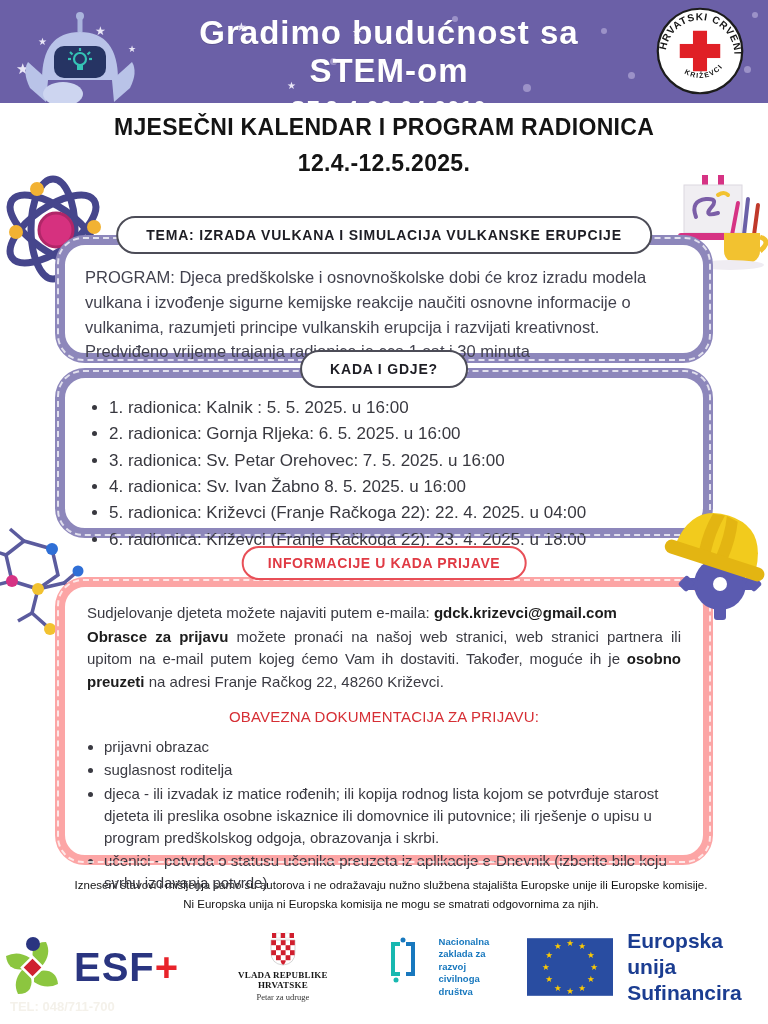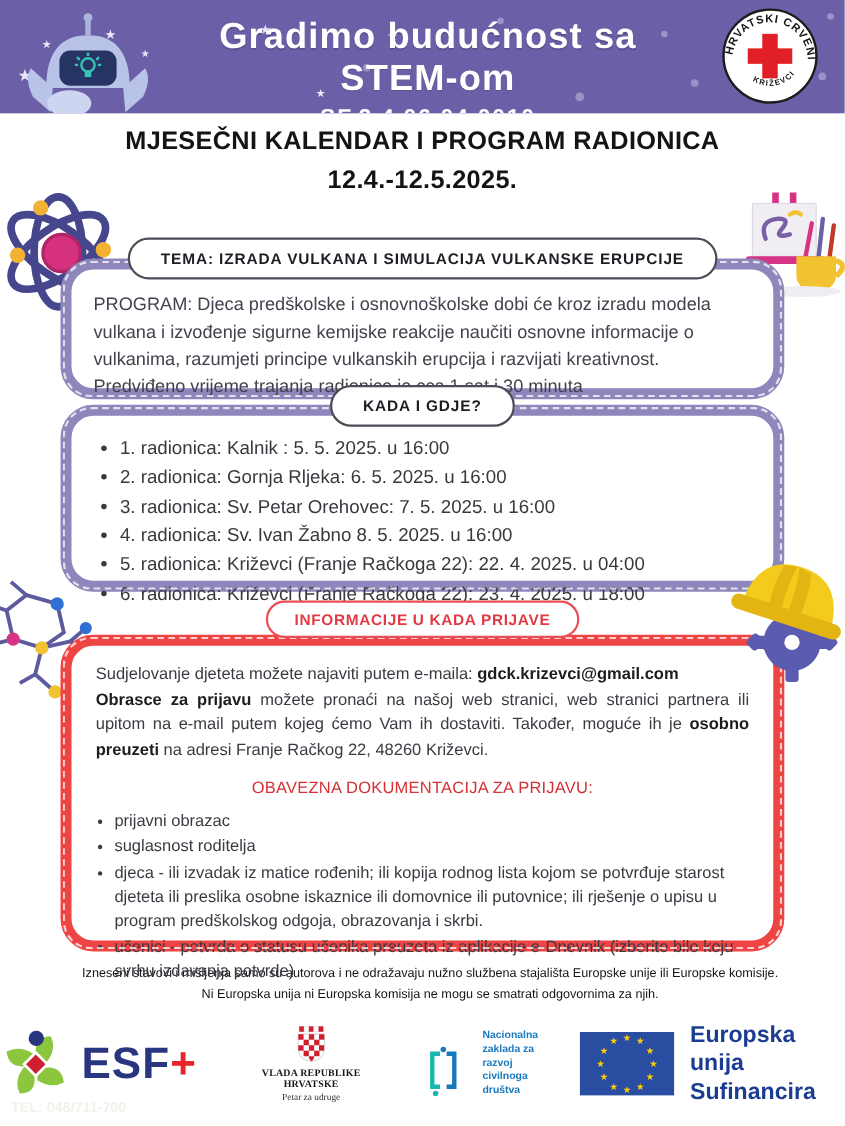--- a/index.html
+++ b/index.html
@@ -40,21 +40,21 @@
     font-weight:bold; font-size:14px; letter-spacing:.8px; color:#1d1d24;
     padding:9px 28px; white-space:nowrap; text-align:center;
   }
   .pill-tema { top:216px; }
   .pill-kada { top:350px; }
   .pill-info { top:546px; border-color:#e84f57; color:#e03a44; padding:7px 24px; letter-spacing:.6px; }
 
   
   .pbox, .rbox { position:absolute; left:55px; width:658px; background:#fff; z-index:2; }
   .pbox { border:10px solid #8d87bb; border-radius:30px; }
-  .rbox { border:10px solid #ef4444; border-radius:30px; }
+  .rbox { border:10px solid #fca5a5; border-radius:30px; }
   .pbox::after, .rbox::after {
     content:""; position:absolute; inset:-8px; border:2px dashed rgba(255,255,255,.75);
     border-radius:26px; pointer-events:none;
   }
   .box-program { top:235px; height:128px; padding:20px 20px 0 20px; }
   .box-program p { font-size:16.5px; line-height:1.5; color:#42424e; }
   .box-schedule { top:368px; height:170px; padding:17px 16px 0 30px; }
   .box-schedule ul { list-style:disc; padding-left:14px; }
   .box-schedule li { font-size:17px; line-height:1.55; color:#38383f; }
 
@@ -72,21 +72,21 @@
 
   
   .logos { position:absolute; left:0; top:922px; width:768px; height:90px;
     display:flex; align-items:center; justify-content:center; gap:38px; }
   .logo-esf { display:flex; align-items:center; gap:10px; }
   .esf-text { font-size:40px; font-weight:bold; color:#2a3580; letter-spacing:1px; }
   .esf-plus { font-size:40px; font-weight:bold; color:#e8232a; }
   .logo-vlada { display:flex; flex-direction:column; align-items:center; text-align:center; }
   .vlada-l1 { font-family:"Liberation Serif",serif; font-weight:bold; font-size:9px; color:#161616; margin-top:4px; letter-spacing:.2px; }
   .vlada-l2 { font-family:"Liberation Serif",serif; font-size:8.5px; color:#333; margin-top:2px; }
-  .logo-zaklada { display:flex; align-items:flex-end; gap:21px; }
+  .logo-zaklada { display:flex; align-items:flex-start; gap:21px; }
   .zaklada-text { font-size:9.5px; color:#1878be; line-height:1.3; white-space:pre-line; font-weight:bold; }
   .logo-eu { display:flex; align-items:center; gap:14px; }
   .eu-text { font-size:21px; font-weight:bold; color:#1b3d91; line-height:1.25; }
 
   .tel { position:absolute; left:10px; top:999px; font-size:13px; font-weight:bold; color:#f4f1ea; }
 </style>
 </head>
 <body>
 
 <div class="header">

